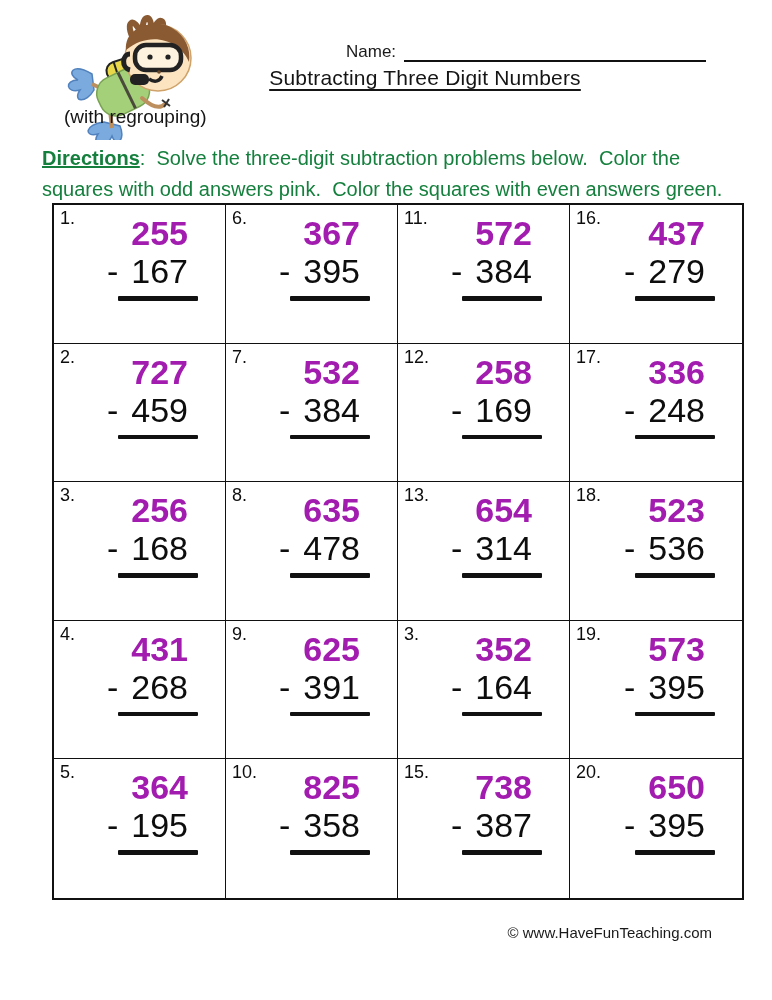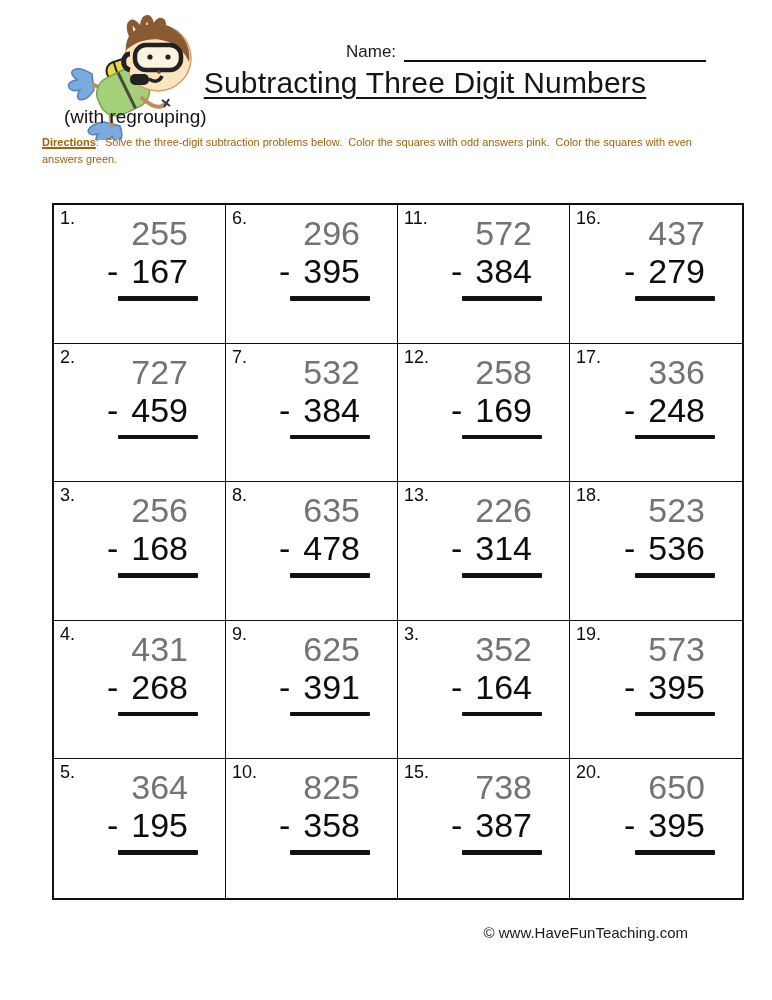--- a/index.html
+++ b/index.html
@@ -22,36 +22,36 @@
     font-size: 17px; color: #1a1a1a;
     display: flex; align-items: flex-end; gap: 8px;
   }
   .name-line {
     display: inline-block; width: 302px; height: 18px;
     border-bottom: 2px solid #111;
   }
   .title {
     position: absolute; left: 78px; top: 66px; width: 694px;
     text-align: center;
-    font-size: 30px; letter-spacing: 0.2px;
+    font-size: 21px; letter-spacing: 0.2px;
     text-decoration: underline;
     text-decoration-thickness: 2px;
     text-underline-offset: 4px;
     color: #151515;
   }
   .subtitle {
     position: absolute; left: 64px; top: 106px; width: 694px;
     text-align: left; font-size: 19px; color: #151515;
   }
 
   
   .directions {
-    position: absolute; left: 42px; top: 134px; width: 692px;
-    font-size: 11px; line-height: 1.55;
-    white-space: pre-wrap; color: #a16207;
+    position: absolute; left: 42px; top: 143px; width: 692px;
+    font-size: 20px; line-height: 1.55;
+    white-space: pre-wrap; color: #15803d;
   }
   .directions .dir-label {
     font-weight: bold; text-decoration: underline;
     text-decoration-thickness: 1.5px;
   }
 
   
   .grid {
     position: absolute; left: 52px; top: 203px;
     width: 692px; height: 697px;
@@ -72,37 +72,38 @@
   .pnum {
     position: absolute; top: 3px; left: 6px;
     font-size: 18px; color: #0d0d0d;
   }
   .pbody {
     width: fit-content;
     margin: 10px 34px 0 auto;
     display: flex; flex-direction: column; align-items: flex-end;
   }
   .minuend {
-    font-size: 34px; line-height: 1.06; color: #737373;
+    font-size: 34px; line-height: 1.06; color: #a21caf;
     padding-right: 3px;
+    font-weight: bold;
   }
   .subrow {
     display: flex; gap: 13px; align-items: baseline;
     font-size: 34px; line-height: 1.06; color: #0d0d0d;
     margin-top: 2px; padding-right: 3px;
   }
   .answer-line {
     height: 4.5px; width: 80px; background: #111;
     margin-top: 7px; margin-right: -7px;
     border-radius: 1px;
   }
 
   
   .footer {
-    position: absolute; top: 924px; right: 84px;
+    position: absolute; top: 924px; right: 60px;
     font-size: 15px; color: #1a1a1a;
   }
 </style>
 </head>
 <body>
 
 <div class="diver-wrap">
   <svg viewBox="0 0 142 130" width="142" height="130">
 
     <path d="M76 30 C66 12 76 5 83 24 M85 26 C82 4 95 2 93 22 M95 24 C99 4 111 8 102 28" stroke="#8a5a33" stroke-width="6" fill="none" stroke-linecap="round"></path>
@@ -161,21 +162,21 @@
         <span>-</span>
         <span>167</span>
       </div>
       <div class="answer-line"></div>
     </div>
   </div>
 
   <div class="cell">
     <div class="pnum">6.</div>
     <div class="pbody">
-      <div class="minuend">296</div>
+      <div class="minuend">367</div>
       <div class="subrow">
         <span>-</span>
         <span>395</span>
       </div>
       <div class="answer-line"></div>
     </div>
   </div>
 
   <div class="cell">
     <div class="pnum">11.</div>
@@ -269,21 +270,21 @@
         <span>-</span>
         <span>478</span>
       </div>
       <div class="answer-line"></div>
     </div>
   </div>
 
   <div class="cell">
     <div class="pnum">13.</div>
     <div class="pbody">
-      <div class="minuend">226</div>
+      <div class="minuend">654</div>
       <div class="subrow">
         <span>-</span>
         <span>314</span>
       </div>
       <div class="answer-line"></div>
     </div>
   </div>
 
   <div class="cell">
     <div class="pnum">18.</div>

